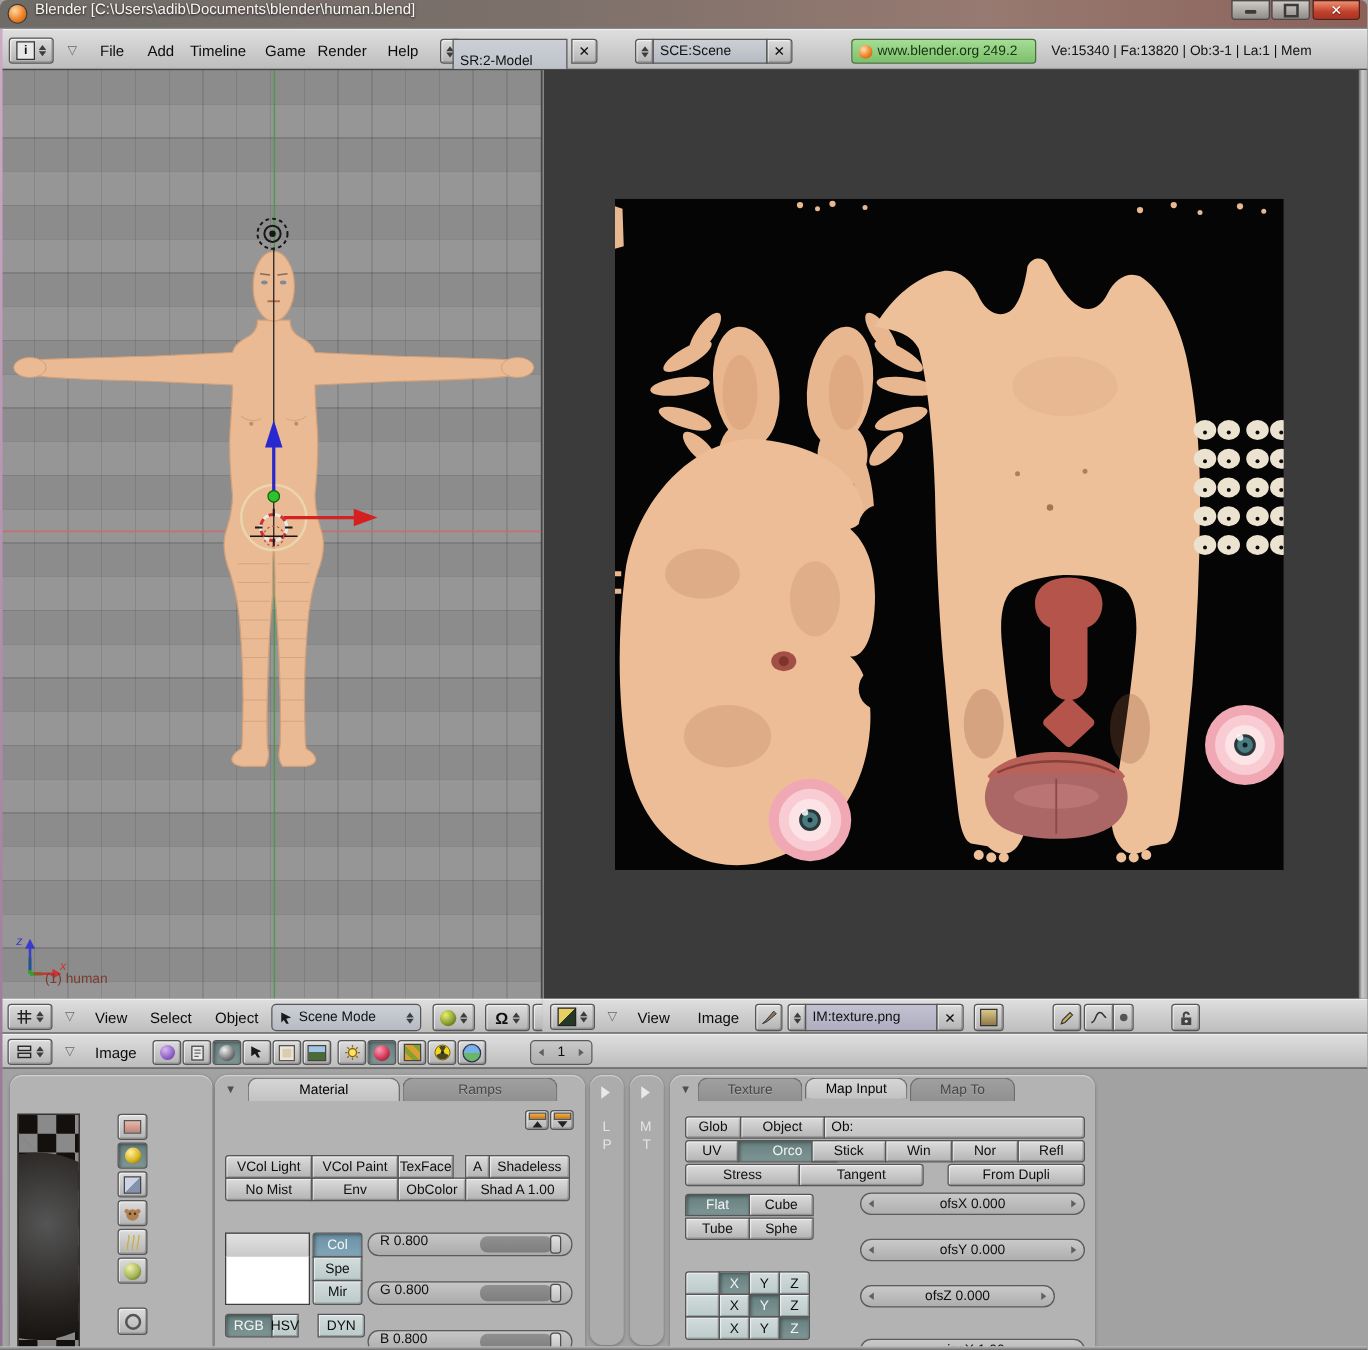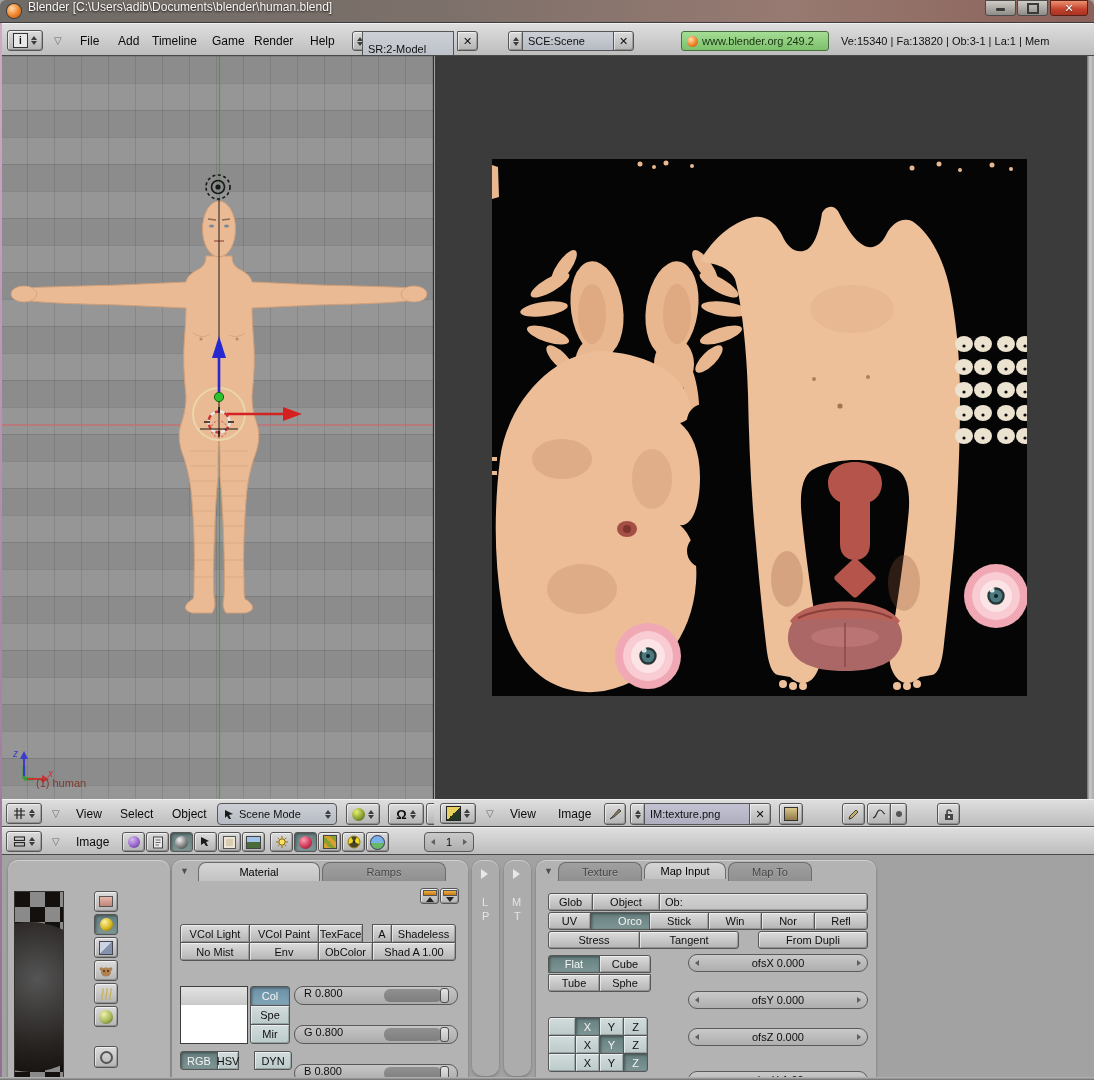--- a/index.html
+++ b/index.html
@@ -725,21 +725,21 @@
     <div class="abs num" style="left:152px;top:94px;width:180px;height:18px">
       <span class="arl"></span>
       <span>ofsX 0.000</span>
       <span class="arr"></span>
       </div>
     <div class="abs num" style="left:152px;top:113px;width:180px;height:18px">
       <span class="arl"></span>
       <span>ofsY 0.000</span>
       <span class="arr"></span>
       </div>
-    <div class="abs num" style="left:152px;top:132px;width:180px;height:18px">
+    <div class="abs num" style="left:152px;top:132px;width:156px;height:18px">
       <span class="arl"></span>
       <span>ofsZ 0.000</span>
       <span class="arr"></span>
       </div>
 
     <div class="abs b sq pale" style="left:12px;top:157px;width:28px;height:19px;border-radius:3px 0 0 0"></div>
     <div class="abs b sq on" style="left:39px;top:157px;width:25px;height:19px">
       <span>X</span>
       </div>
     <div class="abs b sq pale" style="left:63px;top:157px;width:25px;height:19px">

